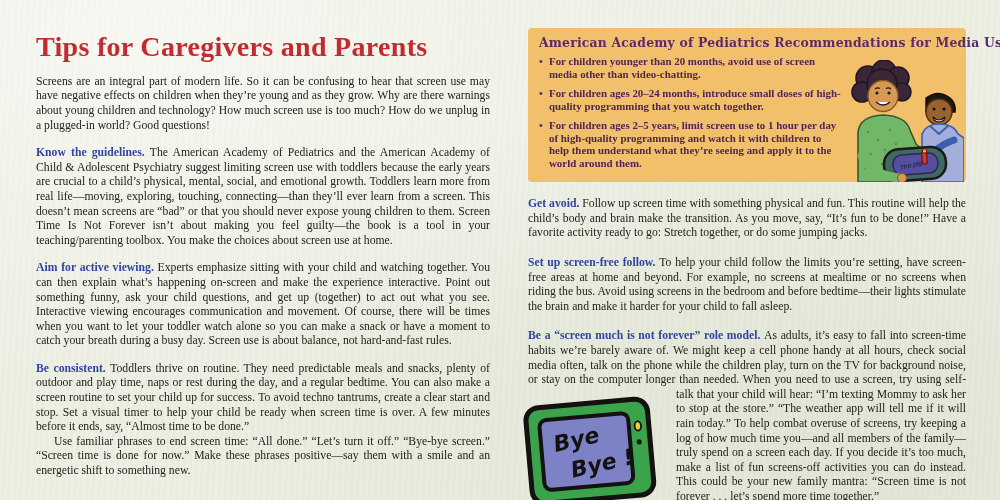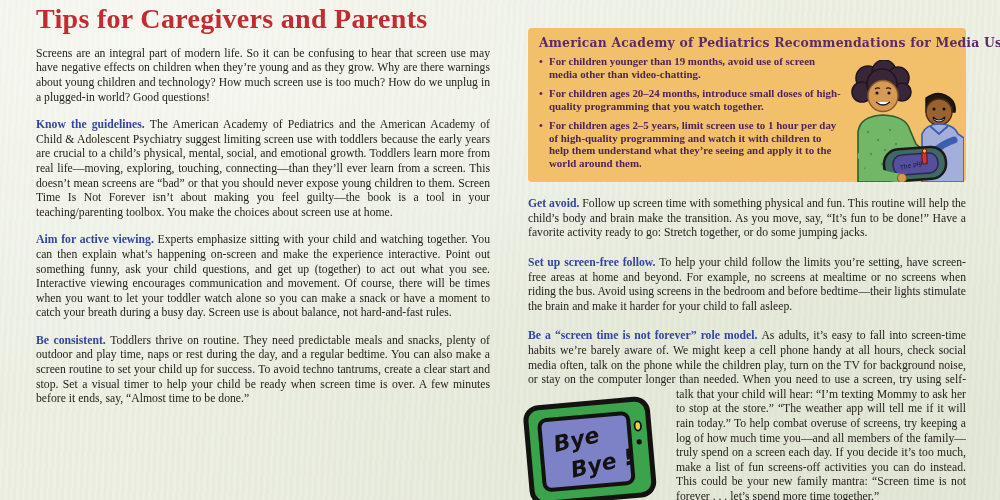--- a/index.html
+++ b/index.html
@@ -10,21 +10,21 @@
       radial-gradient(ellipse at 85% 90%, rgba(190,198,175,.25), rgba(190,198,175,0) 60%),
       repeating-linear-gradient(93deg, rgba(255,255,255,.05) 0 3px, rgba(180,190,165,.05) 3px 6px),
       #ecefe2;
     font-family:"Liberation Serif", serif;
     color:#26221e;
     position:relative;
   }
   .spread{position:absolute;inset:0;}
 
   
-  .col-left{position:absolute;left:36px;top:4px;width:454px;}
+  .col-left{position:absolute;left:36px;top:32px;width:454px;}
   .page-title{
     font-size:28px;font-weight:bold;letter-spacing:.3px;
     color:#c22b31;margin:0 0 12px 0;line-height:1.1;
   }
   .para{font-size:11.7px;line-height:14.6px;text-align:justify;margin:13px 0 0 0;}
   .para.first{margin-top:0;}
   .lead{font-weight:bold;color:#3245a0;margin-top:28px;}
   .lead::after{content:" ";}
   .cont{ text-indent:18px; margin-top:0; }
 
@@ -68,30 +68,31 @@
       <span class="lead">Know the guidelines.</span><span>The American Academy of Pediatrics and the American Academy of Child &amp; Adolescent Psychiatry suggest limiting screen use with toddlers because the early years are crucial to a child’s physical, mental, social, and emotional growth. Toddlers learn more from real life—moving, exploring, touching, connecting—than they’ll ever learn from a screen. This doesn’t mean screens are “bad” or that you should never expose young children to them. Screen Time Is Not Forever isn’t about making you feel guilty—the book is a tool in your teaching/parenting toolbox. You make the choices about screen use at home.</span>
     </div>
 
     <div class="para">
       <span class="lead">Aim for active viewing.</span><span>Experts emphasize sitting with your child and watching together. You can then explain what’s happening on-screen and make the experience interactive. Point out something funny, ask your child questions, and get up (together) to act out what you see. Interactive viewing encourages communication and movement. Of course, there will be times when you want to let your toddler watch alone so you can make a snack or have a moment to catch your breath during a busy day. Screen use is about balance, not hard-and-fast rules.</span>
     </div>
 
     <div class="para">
       <span class="lead">Be consistent.</span><span>Toddlers thrive on routine. They need predictable meals and snacks, plenty of outdoor and play time, naps or rest during the day, and a regular bedtime. You can also make a screen routine to set your child up for success. To avoid techno tantrums, create a clear start and stop. Set a visual timer to help your child be ready when screen time is over. A few minutes before it ends, say, “Almost time to be done.”</span>
     </div>
+    <div class="para cont">Use familiar phrases to end screen time: “All done.” “Let’s turn it off.” “Bye-bye screen.” “Screen time is done for now.” Make these phrases positive—say them with a smile and an energetic shift to something new.</div>
   </div>
 
   <div class="col-right">
 
     <div class="aap-box">
       <div class="aap-heading">American Academy of Pediatrics Recommendations for Media Use</div>
       <div class="aap-bullets">
         <div class="aap-bullet">
           <span class="dot">•</span>
-          <span>For children younger than 19 months, avoid use of screen media other than video-chatting.</span>
+          <span>For children younger than 20 months, avoid use of screen media other than video-chatting.</span>
         </div>
         <div class="aap-bullet">
           <span class="dot">•</span>
           <span>For children ages 20–24 months, introduce small doses of high-quality programming that you watch together.</span>
         </div>
         <div class="aap-bullet">
           <span class="dot">•</span>
           <span>For children ages 2–5 years, limit screen use to 1 hour per day of high-quality programming and watch it with children to help them understand what they’re seeing and apply it to the world around them.</span>
         </div>
       </div>
@@ -152,21 +153,21 @@
 
     <div class="para rc-para">
       <span class="lead">Get avoid.</span><span>Follow up screen time with something physical and fun. This routine will help the child’s body and brain make the transition. As you move, say, “It’s fun to be done!” Have a favorite activity ready to go: Stretch together, or do some jumping jacks.</span>
     </div>
 
     <div class="para rc-para">
       <span class="lead">Set up screen-free follow.</span><span>To help your child follow the limits you’re setting, have screen-free areas at home and beyond. For example, no screens at mealtime or no screens when riding the bus. Avoid using screens in the bedroom and before bedtime—their lights stimulate the brain and make it harder for your child to fall asleep.</span>
     </div>
 
     <div class="para rc-para">
-      <span class="lead">Be a “screen time is not forever” role model.</span><span>As adults, it’s easy to fall into screen-time habits we’re barely aware of. We might keep a cell phone handy at all hours, check social media often, talk on the phone while the children play, turn on the TV for background noise, or stay on the computer longer than needed. When you need to use a screen, try</span>
+      <span class="lead">Be a “screen much is not forever” role model.</span><span>As adults, it’s easy to fall into screen-time habits we’re barely aware of. We might keep a cell phone handy at all hours, check social media often, talk on the phone while the children play, turn on the TV for background noise, or stay on the computer longer than needed. When you need to use a screen, try</span>
       <span class="tv-float">
         <svg viewBox="0 0 142 120" width="142" height="120">
           <g transform="rotate(-5 71 60)">
             <rect x="7" y="10" width="122" height="96" rx="13" fill="#3aa34c" stroke="#141210" stroke-width="5"></rect>
             <rect x="20" y="23" width="89" height="70" rx="7" fill="#7d82c6" stroke="#141210" stroke-width="4"></rect>
             <ellipse cx="118" cy="37" rx="3.2" ry="4.6" fill="#f0d13a" stroke="#141210" stroke-width="1.8"></ellipse>
             <circle cx="118" cy="53" r="2.6" fill="#141210"></circle>
             <text x="33" y="52" font-size="22" font-weight="bold" font-style="italic" font-family="DejaVu Sans, sans-serif" fill="#141210" transform="rotate(-8 60 48)">Bye</text>
             <text x="48" y="80" font-size="22" font-weight="bold" font-style="italic" font-family="DejaVu Sans, sans-serif" fill="#141210" transform="rotate(-8 70 76)">Bye !</text>
           </g>

